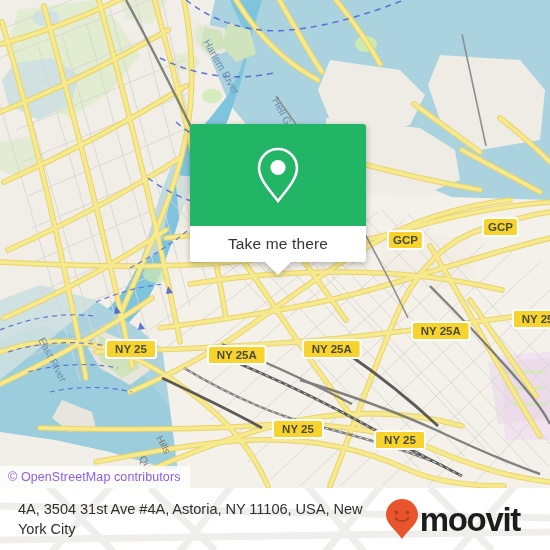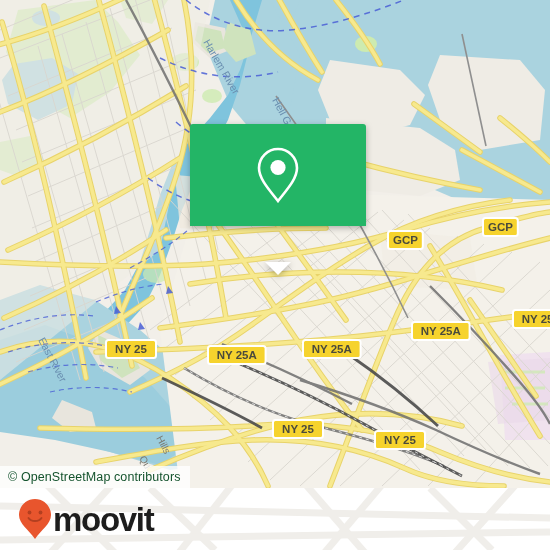--- a/index.html
+++ b/index.html
@@ -34,21 +34,21 @@
   .attribution {
     position: absolute;
     left: 0;
     top: 466px;
     height: 22px;
     display: flex;
     align-items: center;
     padding: 0 9px 0 8px;
     background: rgba(255,255,255,0.78);
     font-size: 12.5px;
-    color: #14532d;
+    color: #8b5cf6;
     letter-spacing: 0.1px;
     white-space: nowrap;
     z-index: 40;
   }
 
   
   .popup {
     position: absolute;
     left: 190px;
     top: 124px;
@@ -454,39 +454,43 @@
     <span>© OpenStreetMap contributors</span>
   </div>
 
   <div class="popup">
     <div class="popup-head">
       <svg width="46" height="58" viewBox="0 0 46 58">
         <path d="M23 3 C12.5 3 4 11.5 4 22 C4 33 14.5 44 23 55 C31.5 44 42 33 42 22 C42 11.5 33.5 3 23 3 Z" fill="none" stroke="#ffffff" stroke-width="2.6"></path>
         <circle cx="23" cy="21.5" r="7.6" fill="#ffffff"></circle>
       </svg>
     </div>
+    <div class="popup-body">
+      <span class="popup-label">Take me there</span>
+    </div>
     <div class="popup-tail"></div>
   </div>
 
   <div class="footer">
     <svg class="footer-watermark" width="550" height="62" viewBox="0 0 550 62">
       <g stroke="#f0eeea" stroke-width="7" fill="none">
         <path d="M40,-10 L120,70"></path>
         <path d="M118,-10 L46,70"></path>
         <path d="M150,0 L215,62"></path>
         <path d="M236,-8 L178,66"></path>
         <path d="M300,-10 L366,66"></path>
         <path d="M386,-8 L320,70"></path>
         <path d="M430,0 L492,62"></path>
         <path d="M520,-8 L452,68"></path>
         <path d="M0,18 L550,30"></path>
         <path d="M0,52 L550,44"></path>
       </g>
     </svg>
     <div class="footer-inner">
+      <div class="footer-address">4A, 3504 31st Ave #4A, Astoria, NY 11106, USA, New York City</div>
       <div class="brand">
         <svg width="34" height="42" viewBox="0 0 34 42">
           <path d="M17 1 C8.2 1 1 8.2 1 17 C1 26 11 32 17 41 C23 32 33 26 33 17 C33 8.2 25.8 1 17 1 Z" fill="#e8552d"></path>
           <circle cx="11.5" cy="14.5" r="1.9" fill="#b33f20"></circle>
           <circle cx="22.5" cy="14.5" r="1.9" fill="#b33f20"></circle>
           <path d="M10.5 20 C13 24 21 24 23.5 20" fill="none" stroke="#b33f20" stroke-width="1.9" stroke-linecap="round"></path>
         </svg>
         <span class="brand-name">moovit</span>
       </div>
     </div>

